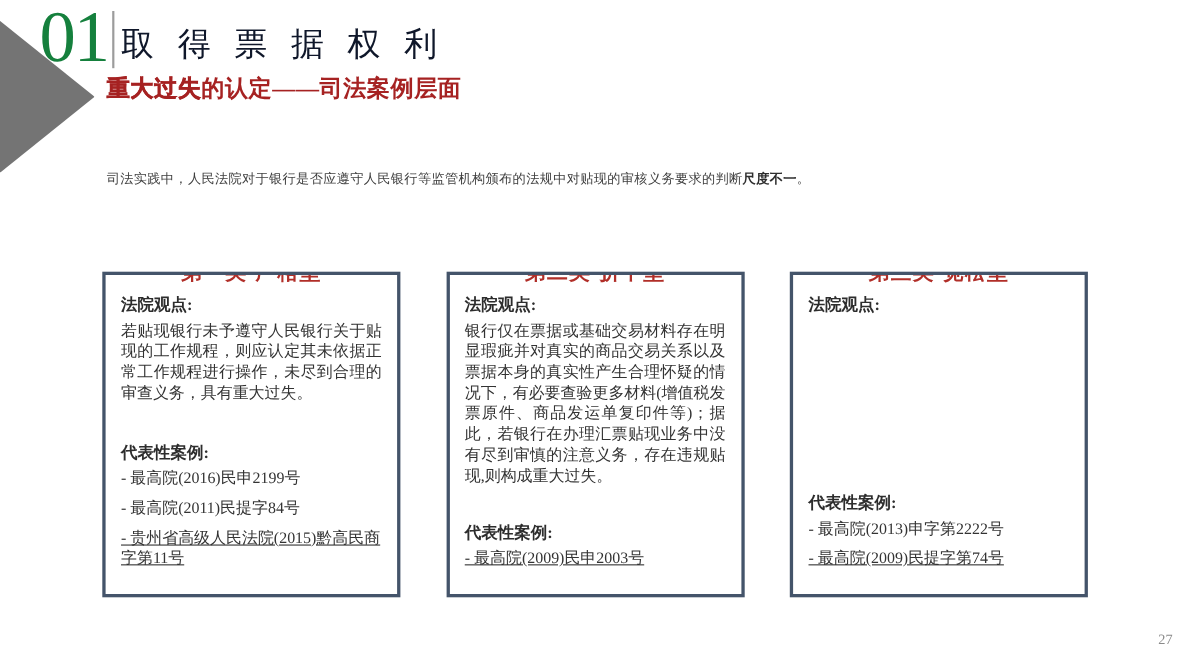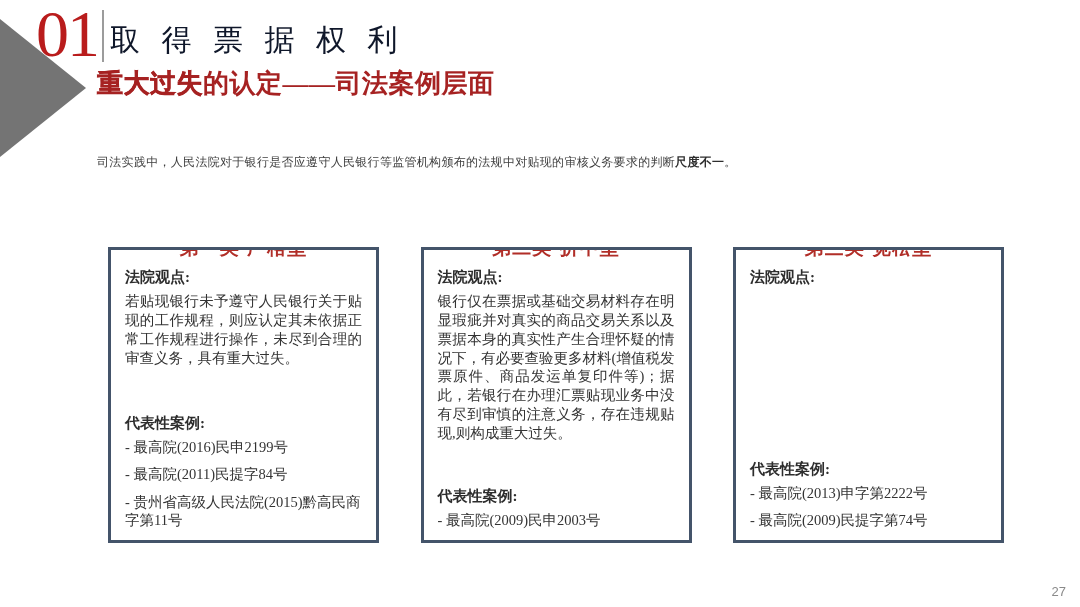--- a/index.html
+++ b/index.html
@@ -9,40 +9,40 @@
   }
   
   .corner-diamond{
     position:absolute;left:0;top:19px;width:86px;height:138px;
     background:#747474;
     clip-path:polygon(0 0,100% 50%,0 100%);
   }
   
   .header-row{position:absolute;left:36px;top:4px;display:flex;align-items:flex-start;}
   .section-number{
-    font-size:66px;line-height:0.92;color:#b91c1c;letter-spacing:-2px;
+    font-size:66px;line-height:0.92;color:#15803d;letter-spacing:-2px;
   }
   .title-divider{width:2px;height:52px;background:#9c9c9c;margin:6px 6px 0 4px;}
   .section-title{
     font-size:30px;color:#0f172a;letter-spacing:7px;margin-top:16px;white-space:nowrap;
   }
   .slide-subtitle{
-    position:absolute;left:97px;top:66px;font-size:26px;font-weight:bold;
+    position:absolute;left:97px;top:66px;font-size:21px;font-weight:bold;
     color:#a62222;white-space:nowrap;letter-spacing:0.5px;
   }
   .subtitle-emph{-webkit-text-stroke:0.5px #a62222;}
   
   .intro-paragraph{
     position:absolute;left:97px;top:154px;font-size:12px;color:#3f3f3f;
     white-space:nowrap;letter-spacing:0.3px;
   }
   .intro-emph{font-weight:bold;color:#2e2e2e;}
   
   .boxes-row{
-    position:absolute;left:108px;top:247px;width:896px;
+    position:absolute;left:93px;top:247px;width:896px;
     display:flex;justify-content:space-between;
   }
   .case-box{
     width:271px;height:296px;box-sizing:border-box;
     border:3px solid #44546a;background:#ffffff;
     position:relative;padding:18px 14px 10px 14px;
     display:flex;flex-direction:column;overflow:hidden;
   }
   .box-title{
     position:absolute;top:-15px;left:50%;transform:translateX(-50%);
@@ -51,25 +51,25 @@
   }
   .view-label,.cases-label{
     font-size:15px;font-weight:bold;color:#2d2d2d;margin:0 0 5px 0;
   }
   .view-text{
     font-size:14.5px;line-height:1.3;color:#333333;text-align:justify;margin:0;
   }
   .view-text .lead-bold{font-weight:bold;color:#222222;}
   .cases-section{margin-top:auto;}
   .case-item{font-size:14.5px;line-height:1.28;color:#333333;margin:0 0 9px 0;}
-  .case-item:last-child{margin-bottom:0;}
+  .case-item:last-child{margin-bottom:12px;text-decoration:underline;}
   
   .page-number{
-    position:absolute;right:14px;bottom:8px;font-size:13px;color:#8a8a8a;
-    font-family:Liberation Sans, sans-serif;
+    position:absolute;right:14px;bottom:18px;font-size:13px;color:#8a8a8a;
+    font-family:Liberation Serif, serif;
   }
 </style>
 </head>
 <body>
 
 <div class="corner-diamond"></div>
 
 <div class="header-row">
   <div class="section-number">01</div>
   <div class="title-divider"></div>

